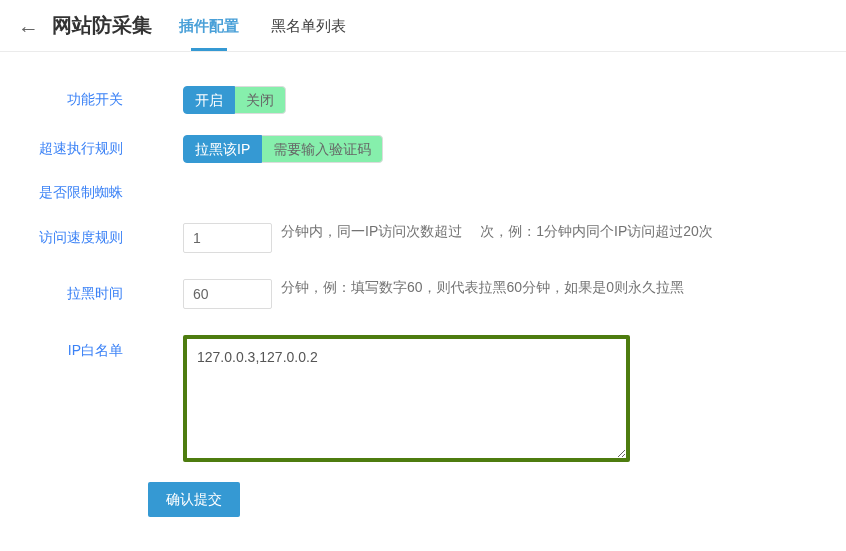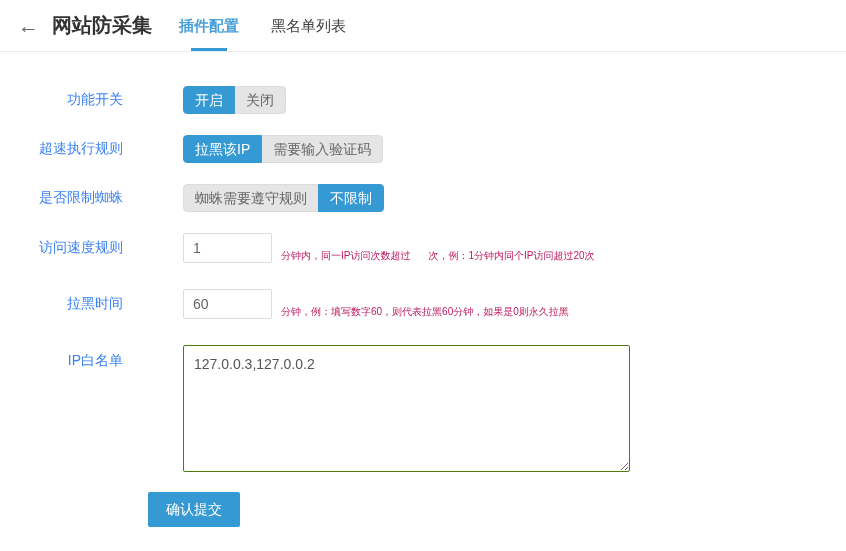--- a/index.html
+++ b/index.html
@@ -32,49 +32,49 @@
     content:"";position:absolute;left:50%;transform:translateX(-50%);
     bottom:1px;width:36px;height:3px;background:var(--accent);
   }
   
   .form{padding-top:34px;}
   .row{display:flex;align-items:center;margin-bottom:21px;}
   .row-label{
     width:123px;flex-shrink:0;text-align:right;
     font-size:14px;color:#3b82f6;
   }
-  .control{margin-left:25px;display:flex;align-items:flex-end;padding-left:35px;}
+  .control{margin-left:25px;display:flex;align-items:flex-start;padding-left:35px;}
   
   .seg-group{display:inline-flex;}
   .seg{
     height:28px;line-height:26px;padding:0 11px;
-    border:1px solid #dcdcdc;background:#e5e5e5;color:#666;
+    border:1px solid #dcdcdc;background:#86efac;color:#666;
     font-size:14px;cursor:pointer;white-space:nowrap;
   }
   .seg + .seg{margin-left:-1px;}
   .seg:first-child{border-radius:4px 0 0 4px;}
   .seg:last-child{border-radius:0 4px 4px 0;}
   .seg.active{
     background:var(--accent);border-color:var(--accent);color:#fff;
     position:relative;z-index:1;
   }
   
   .text-input{
     width:89px;height:30px;border:1px solid #dcdcdc;border-radius:2px;
     padding:0 9px;font-size:14px;color:#666;outline:none;
     font-family:inherit;background:#fff;
   }
-  .hint{font-size:10px;color:#be185d;margin:0 9px;white-space:nowrap;}
+  .hint{font-size:14px;color:#737373;margin:0 9px;white-space:nowrap;}
   .row-speed{margin-bottom:26px;}
   .row-time{margin-bottom:26px;}
   
   .row-textarea{align-items:flex-start;margin-bottom:20px;}
   .row-textarea .row-label{padding-top:7px;}
   .ip-textarea{
-    width:447px;height:127px;border:1px solid #4d7c0f;border-radius:2px;
+    width:447px;height:127px;border:4px solid #4d7c0f;border-radius:2px;
     padding:8px 10px;font-size:14px;color:#555;outline:none;
     font-family:inherit;resize:both;line-height:1.5;
   }
   
   .row-submit{margin-left:148px;}
   .submit-btn{
     width:92px;height:35px;background:var(--accent);color:#fff;
     border:none;border-radius:2px;font-size:14px;cursor:pointer;
     font-family:inherit;
   }
@@ -106,26 +106,20 @@
     <div class="control">
       <div class="seg-group">
         <button class="seg active">拉黑该IP</button>
         <button class="seg">需要输入验证码</button>
       </div>
     </div>
   </div>
 
   <div class="row">
     <div class="row-label">是否限制蜘蛛</div>
-    <div class="control">
-      <div class="seg-group">
-        <button class="seg">蜘蛛需要遵守规则</button>
-        <button class="seg active">不限制</button>
-      </div>
-    </div>
   </div>
 
   <div class="row row-speed">
     <div class="row-label">访问速度规则</div>
     <div class="control">
       <input class="text-input" type="text" value="1" style="">
       <span class="hint">分钟内，同一IP访问次数超过</span>
       <span class="hint">次，例：1分钟内同个IP访问超过20次</span>
     </div>
   </div>

